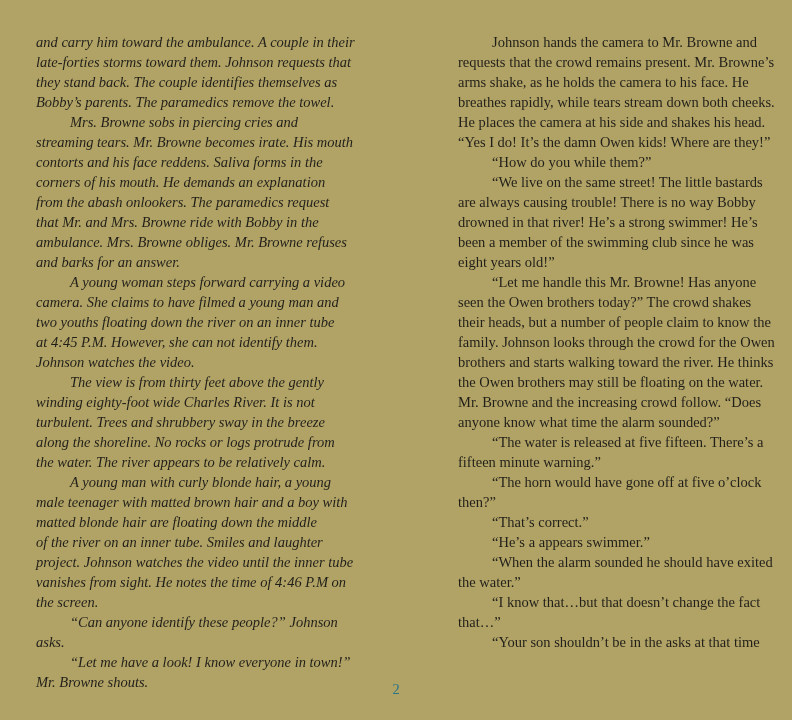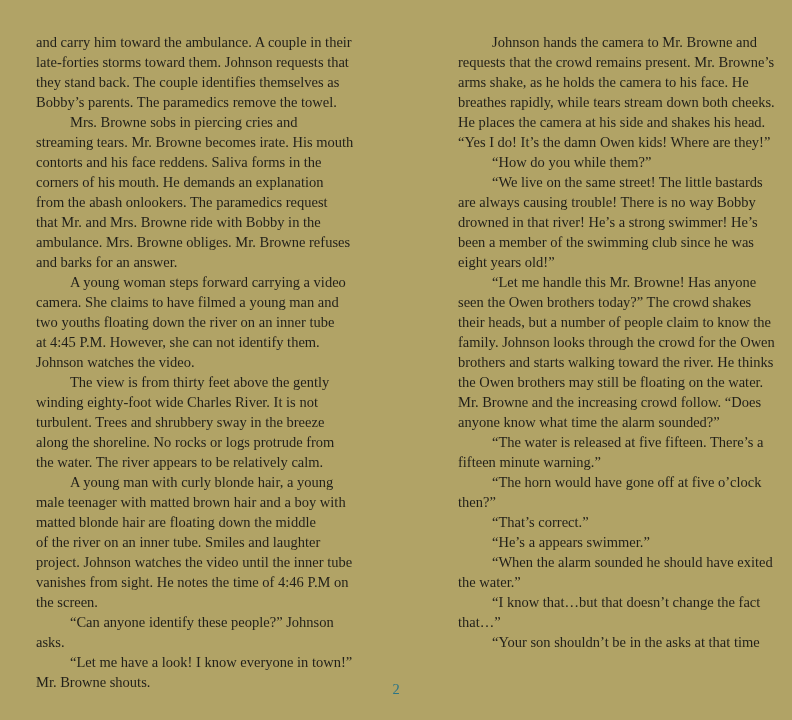--- a/index.html
+++ b/index.html
@@ -38,21 +38,21 @@
     width: 792px;
     text-align: center;
     font-size: 14.5px;
     color: #2b7486;
   }
 </style>
 </head>
 <body style="background-color: rgb(177, 163, 102);">
 
 <div class="page">
-  <div class="column left" id="left-col" style="color: rgb(33, 31, 25);">
+  <div class="column left" id="left-col" style="color: rgb(33, 31, 25); font-style: italic;">
       <p class="para">and carry him toward the ambulance. A couple in their
 late-forties storms toward them. Johnson requests that
 they stand back. The couple identifies themselves as
 Bobby’s parents. The paramedics remove the towel.</p>
       <p class="para indent">Mrs. Browne sobs in piercing cries and
 streaming tears. Mr. Browne becomes irate. His mouth
 contorts and his face reddens. Saliva forms in the
 corners of his mouth. He demands an explanation
 from the abash onlookers. The paramedics request
 that Mr. and Mrs. Browne ride with Bobby in the

